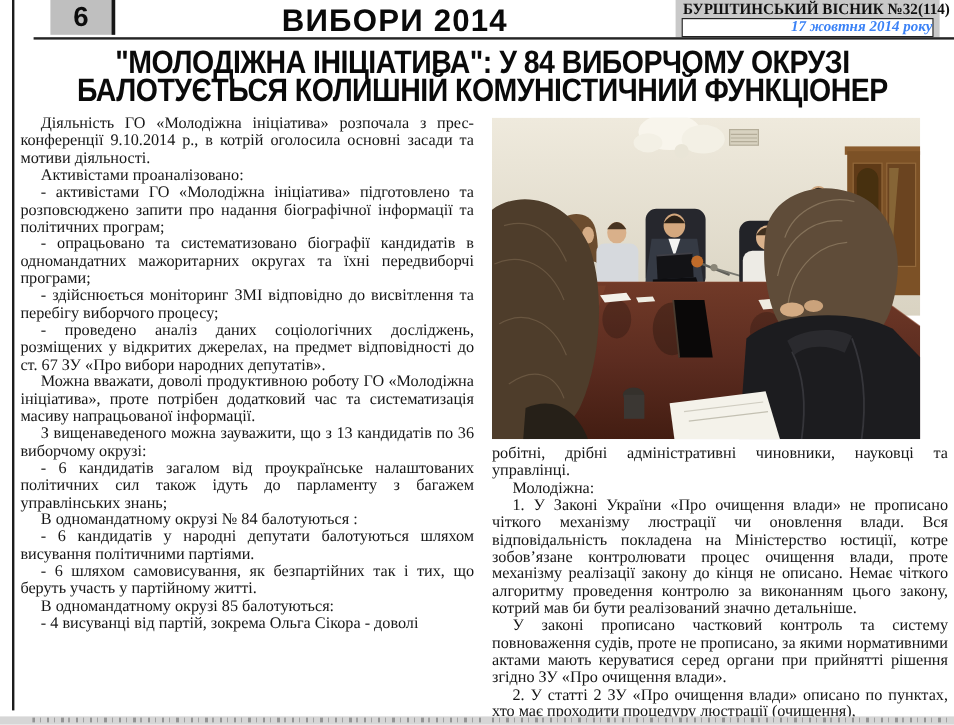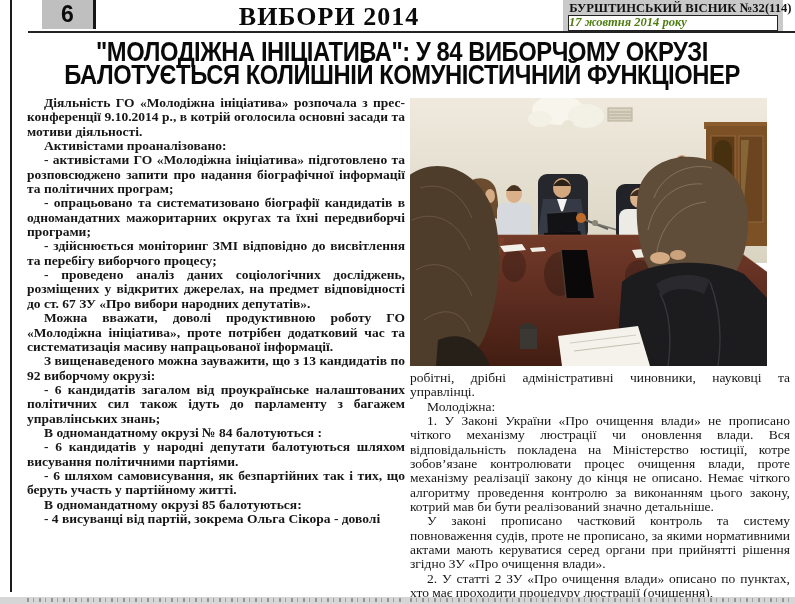--- a/index.html
+++ b/index.html
@@ -11,51 +11,51 @@
 
   
   .page-number-box {
     position:absolute; left:42px; top:0; width:51px; height:29px;
     background:#bfbfbf; border-right:3px solid #161616;
     display:flex; align-items:center; justify-content:center;
     font-family:"Liberation Sans", sans-serif; font-weight:bold; font-size:23px; color:#0c0c0c;
   }
   .section-title {
     position:absolute; left:95px; top:2px; width:468px; text-align:center;
-    font-family:Liberation Serif, serif; font-weight:bold; font-size:26px;
+    font-family:Liberation Sans, sans-serif; font-weight:bold; font-size:26px;
     letter-spacing:1px; color:#0a0a0a; white-space:nowrap;
   }
   .masthead {
     position:absolute; left:563px; top:0; width:220px; height:31px;
     background:#c9c9c9; box-sizing:border-box; padding:1px 3px 0 3px;
   }
   .masthead-title {
     font-weight:bold; font-size:13px; line-height:14px; text-align:center;
     white-space:nowrap; transform:scaleX(.97); transform-origin:center; color:#111;
   }
   .masthead-date {
     margin:0 2px; background:#ffffff; border:1px solid #222;
     font-weight:bold; font-style:italic; font-size:12.5px; line-height:13px;
-    text-align:left; padding-bottom:1px; color:#4d7c0f;
+    text-align:right; padding-bottom:1px; color:#3b82f6;
   }
   .header-rule { position:absolute; left:28px; top:31px; width:767px; height:2px; background:#242424; }
 
   
   .headline {
     position:absolute; left:12px; top:41px; width:780px; margin:0;
     font-family:"Liberation Sans", sans-serif; font-weight:800; font-size:27px;
     line-height:23px; text-align:center; color:#0a0a0a;
   }
   .hl-line { display:block; white-space:nowrap; letter-spacing:-0.5px;
     transform:scaleX(.88); transform-origin:center; }
 
   
   .col { position:absolute; top:96px; font-size:13.5px; line-height:14.35px;
     text-align:justify; color:#161616; }
-  .col-left  { left:27px;  width:378px;font-weight:bold; }
+  .col-left  { left:17px;  width:378px; }
   .col-right { left:410px; width:380px; }
   .col p { margin:0; text-indent:17px; }
   .col p.no-indent { text-indent:0; }
 
   
   .photo { margin:2px 0 5px 0; width:357px; height:268px; overflow:hidden; }
   .photo svg { display:block; }
 
   
   .cutoff-strip { position:absolute; left:0; top:597px; width:795px; height:7px; background:#d6d6d6; }
@@ -89,21 +89,21 @@
   </h1>
 
   <div class="col col-left">
     <p>Діяльність ГО «Молодіжна ініціатива» розпочала з прес-конференції 9.10.2014 р., в котрій оголосила основні засади та мотиви діяльності.</p>
     <p>Активістами проаналізовано:</p>
     <p>- активістами ГО «Молодіжна ініціатива» підготовлено та розповсюджено запити про надання біографічної інформації та політичних програм;</p>
     <p>- опрацьовано та систематизовано біографії кандидатів в одномандатних мажоритарних округах та їхні передвиборчі програми;</p>
     <p>- здійснюється моніторинг ЗМІ відповідно до висвітлення та перебігу виборчого процесу;</p>
     <p>- проведено аналіз даних соціологічних досліджень, розміщених у відкритих джерелах, на предмет відповідності до ст. 67 ЗУ «Про вибори народних депутатів».</p>
     <p>Можна вважати, доволі продуктивною роботу ГО «Молодіжна ініціатива», проте потрібен додатковий час та систематизація масиву напрацьованої інформації.</p>
-    <p>З вищенаведеного можна зауважити, що з 13 кандидатів по 92 виборчому окрузі:</p>
+    <p>З вищенаведеного можна зауважити, що з 13 кандидатів по 36 виборчому окрузі:</p>
     <p>- 6 кандидатів загалом від проукраїнське налаштованих політичних сил також ідуть до парламенту з багажем управлінських знань;</p>
     <p>В одномандатному окрузі № 84 балотуються :</p>
     <p>- 6 кандидатів у народні депутати балотуються шляхом висування політичними партіями.</p>
     <p>- 6 шляхом самовисування, як безпартійних так і тих, що беруть участь у партійному житті.</p>
     <p>В одномандатному окрузі 85 балотуються:</p>
     <p>- 4 висуванці від партій, зокрема Ольга Сікора - доволі</p>
   </div>
 
   <div class="col col-right">
     <figure class="photo" style="margin-left:0;">

